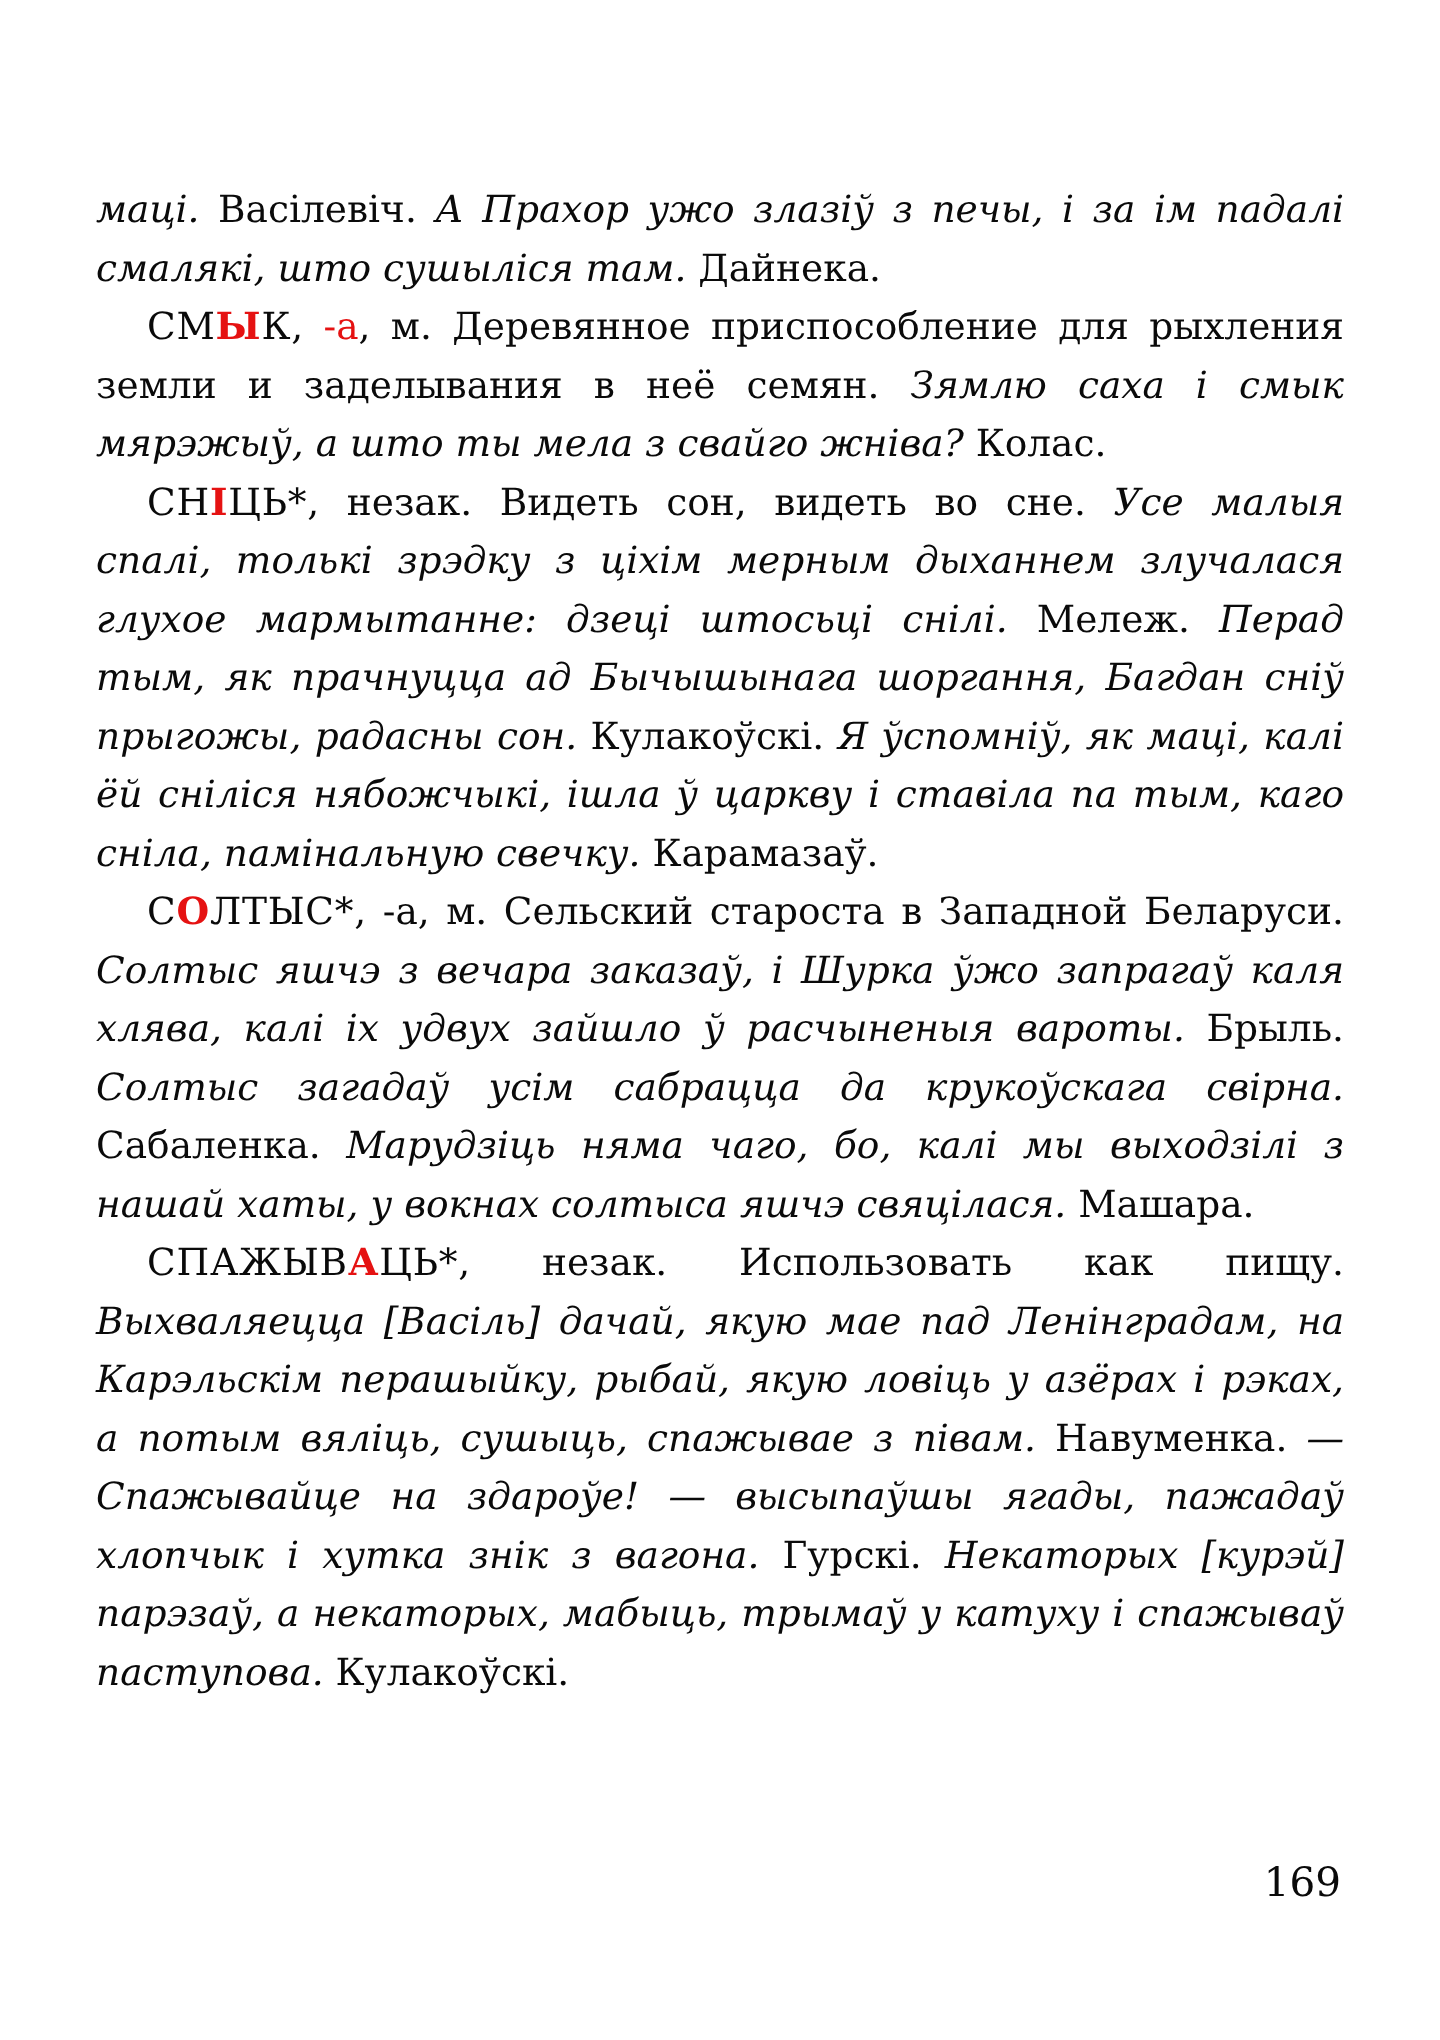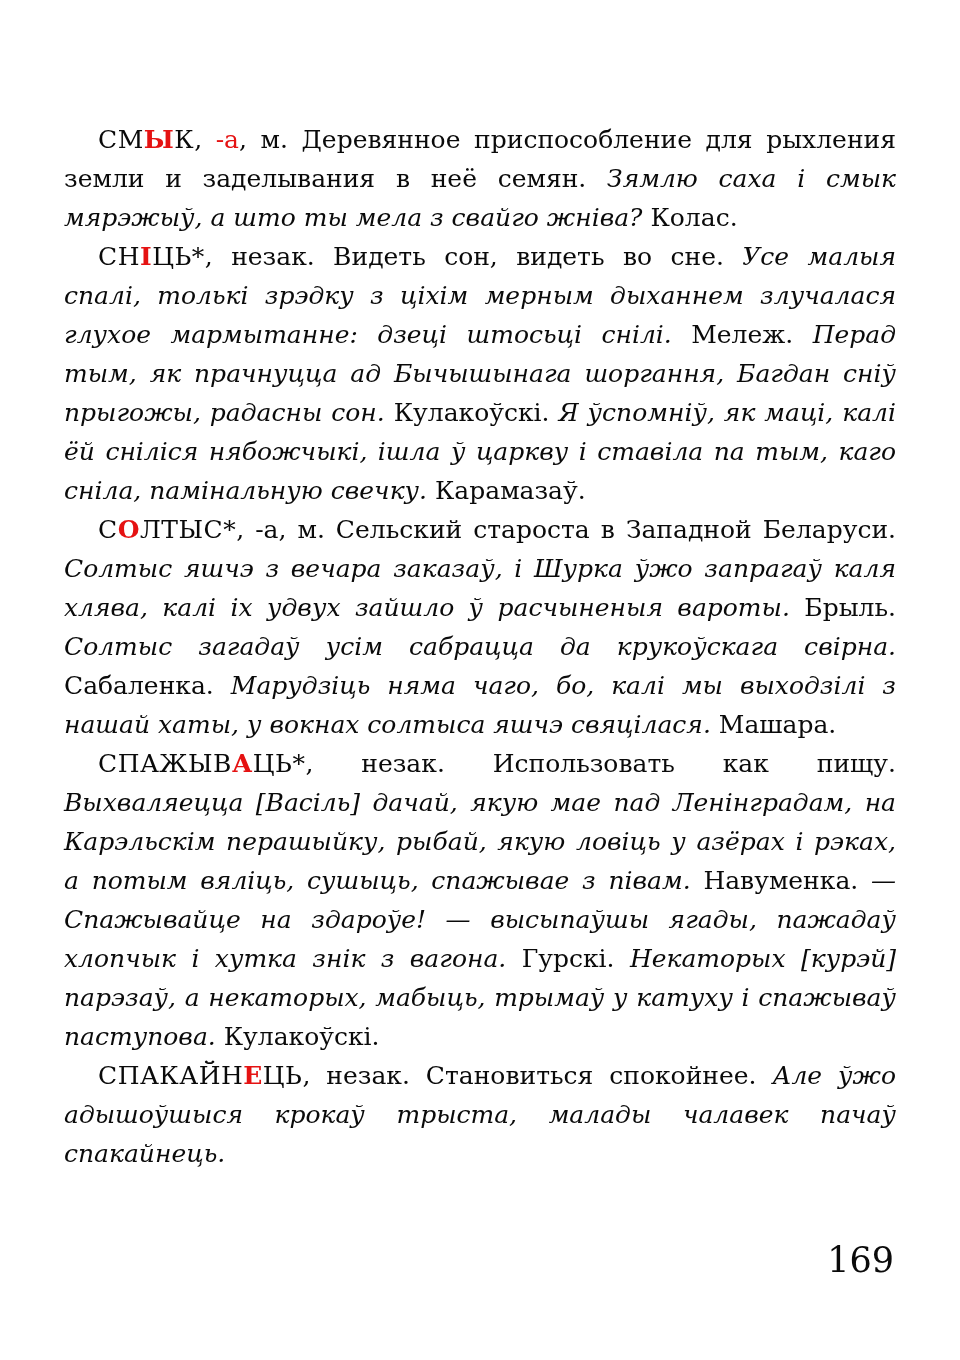--- a/index.html
+++ b/index.html
@@ -48,29 +48,29 @@
     font-style: italic;
   }
   .seg-red {
     color: #e51212;
   }
   .page-number {
     position: absolute;
     right: 66px;
     top: 1240px;
     font-family: "DejaVu Serif", "Liberation Serif", serif;
-    font-size: 35px;
+    font-size: 27px;
     color: #0a0a0a;
   }
 </style>
 </head>
 <body>
 
 <div class="page">
   <div class="text-block">
+      <p class="entry"><span class="seg-italic">маці. </span><span class="seg-roman">Васілевіч. </span><span class="seg-italic">А Прахор ужо злазіў з печы, і за ім падалі смалякі, што сушыліся там. </span><span class="seg-roman">Дайнека.</span></p>
       <p class="entry indented"><span class="seg-headword">СМ</span><span class="seg-headwordRed">Ы</span><span class="seg-headword">К</span><span class="seg-roman">, </span><span class="seg-red">-а</span><span class="seg-roman">, м. Деревянное приспособление для рыхления земли и заделывания в неё семян. </span><span class="seg-italic">Зямлю саха і смык мярэжыў, а што ты мела з свайго жніва? </span><span class="seg-roman">Колас.</span></p>
       <p class="entry indented"><span class="seg-headword">СН</span><span class="seg-headwordRed">І</span><span class="seg-headword">ЦЬ*</span><span class="seg-roman">, незак. Видеть сон, видеть во сне. </span><span class="seg-italic">Усе малыя спалі, толькі зрэдку з ціхім мерным дыханнем злучалася глухое мармытанне: дзеці штосьці снілі. </span><span class="seg-roman">Мележ. </span><span class="seg-italic">Перад тым, як прачнуцца ад Бычышынага шоргання, Багдан сніў прыгожы, радасны сон. </span><span class="seg-roman">Кулакоўскі. </span><span class="seg-italic">Я ўспомніў, як маці, калі ёй сніліся нябожчыкі, ішла ў царкву і ставіла па тым, каго сніла, памінальную свечку. </span><span class="seg-roman">Карамазаў.</span></p>
       <p class="entry indented"><span class="seg-headword">С</span><span class="seg-headwordRed">О</span><span class="seg-headword">ЛТЫС*</span><span class="seg-roman">, -а, м. Сельский староста в Западной Беларуси. </span><span class="seg-italic">Солтыс яшчэ з вечара заказаў, і Шурка ўжо запрагаў каля хлява, калі іх удвух зайшло ў расчыненыя вароты. </span><span class="seg-roman">Брыль. </span><span class="seg-italic">Солтыс загадаў усім сабрацца да крукоўскага свірна. </span><span class="seg-roman">Сабаленка. </span><span class="seg-italic">Марудзіць няма чаго, бо, калі мы выходзілі з нашай хаты, у вокнах солтыса яшчэ свяцілася. </span><span class="seg-roman">Машара.</span></p>
       <p class="entry indented"><span class="seg-headword">СПАЖЫВ</span><span class="seg-headwordRed">А</span><span class="seg-headword">ЦЬ*</span><span class="seg-roman">, незак. Использовать как пищу. </span><span class="seg-italic">Выхваляецца [Васіль] дачай, якую мае пад Ленінградам, на Карэльскім перашыйку, рыбай, якую ловіць у азёрах і рэках, а потым вяліць, сушыць, спажывае з півам. </span><span class="seg-roman">Навуменка. </span><span class="seg-italic">— Спажывайце на здароўе! — высыпаўшы ягады, пажадаў хлопчык і хутка знік з вагона. </span><span class="seg-roman">Гурскі. </span><span class="seg-italic">Некаторых [курэй] парэзаў, а некаторых, мабыць, трымаў у катуху і спажываў паступова. </span><span class="seg-roman">Кулакоўскі.</span></p>
-      <p class="entry indented"><span class="seg-headword">СПАКАЙН</span><span class="seg-headwordRed">Е</span><span class="seg-headword">ЦЬ</span><span class="seg-roman">, незак. Становиться спокойнее. </span><span class="seg-italic">Але ўжо адышоўшыся крокаў трыста, малады чалавек пачаў спакайнець.</span></p>
     </div>
   <div class="page-number">169</div>
 </div>
 
 </body></html>

